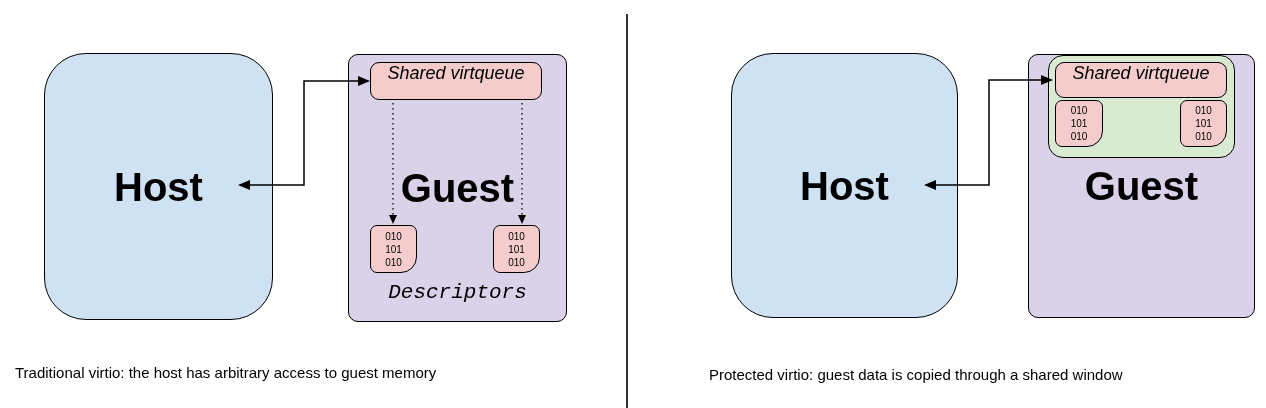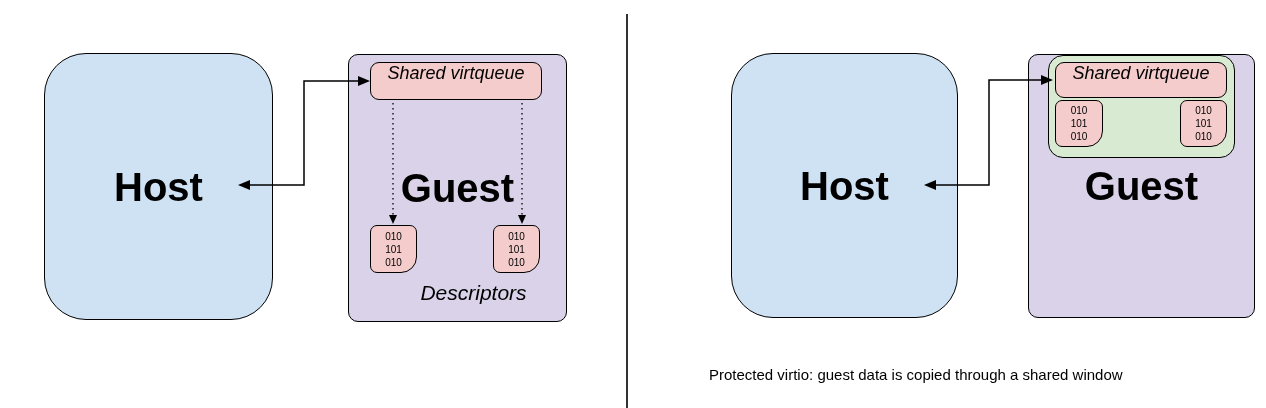--- a/index.html
+++ b/index.html
@@ -106,22 +106,23 @@
     <span>101</span>
     <span>010</span>
   </div>
 
   <div class="bits" style="left:493px; top:225px; width:47px; height:48px;">
     <span>010</span>
     <span>101</span>
     <span>010</span>
   </div>
 
-  <div class="descriptors-label" style="left:364px; top:281px; width:219px;">Descriptors</div>
+  <div class="descriptors-label" style="left:348px; top:281px; width:219px;font-family:Liberation Mono, monospace;">Descriptors</div>
 
+  <div class="caption" style="left:15px; top:364px;">Traditional virtio: the host has arbitrary access to guest memory</div>
 
   <div class="divider" style="left:626px; top:14px; width:2px; height:394px;"></div>
 
   <div class="box host-box" style="left:695px; top:53px; width:227px; height:265px;">
     <span class="big-label">Host</span>
   </div>
 
   <div class="box guest-box" style="left:1028px; top:54px; width:227px; height:264px;">
     <span class="big-label">Guest</span>
   </div>

